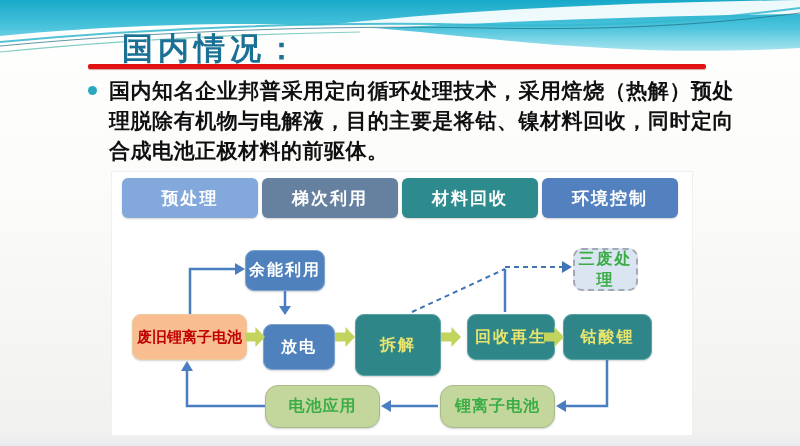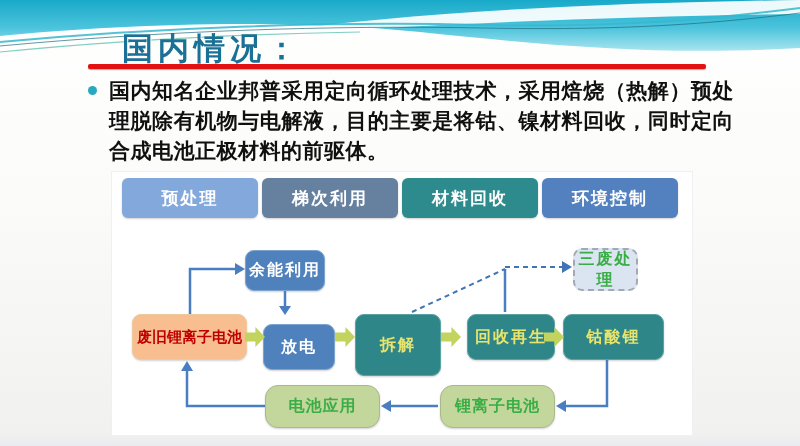--- a/index.html
+++ b/index.html
@@ -45,21 +45,21 @@
               border:1px solid #aab98a; letter-spacing:1px; }
   .dashed-node{ background:#dbe5f1; color:#3bad46; border-radius:9px; font-size:16px;
               border:2px dashed #a2a9b4; box-shadow:none; letter-spacing:2px; }
 
   .n-surplus  { left:133px; top:78px;  width:80px;  height:41px; }
   .n-waste    { left:461px; top:76px;  width:65px;  height:43px; }
   .n-spent    { left:20px;  top:142px; width:115px; height:46px; }
   .n-discharge{ left:151px; top:152px; width:72px;  height:46px; }
   .n-disasm   { left:243px; top:142px; width:86px;  height:62px; }
   .n-regen    { left:355px; top:142px; width:88px;  height:46px; }
-  .n-cobalt   { left:451px; top:142px; width:101px;  height:46px; }
+  .n-cobalt   { left:451px; top:142px; width:89px;  height:46px; }
   .n-app      { left:153px; top:213px; width:115px; height:43px; }
   .n-liion    { left:328px; top:213px; width:115px; height:43px; }
 
   .chev{ position:absolute; top:155px; width:20px; height:20px; background:#c2d45e;
          clip-path:polygon(0 28%,52% 28%,52% 0,100% 50%,52% 100%,52% 72%,0 72%); }
   .chev1{ left:133px; } .chev2{ left:223px; } .chev3{ left:329px; } .chev4{ left:432px; }
 
   .connectors{ position:absolute; left:0; top:0; pointer-events:none; }
 </style>
 </head>

